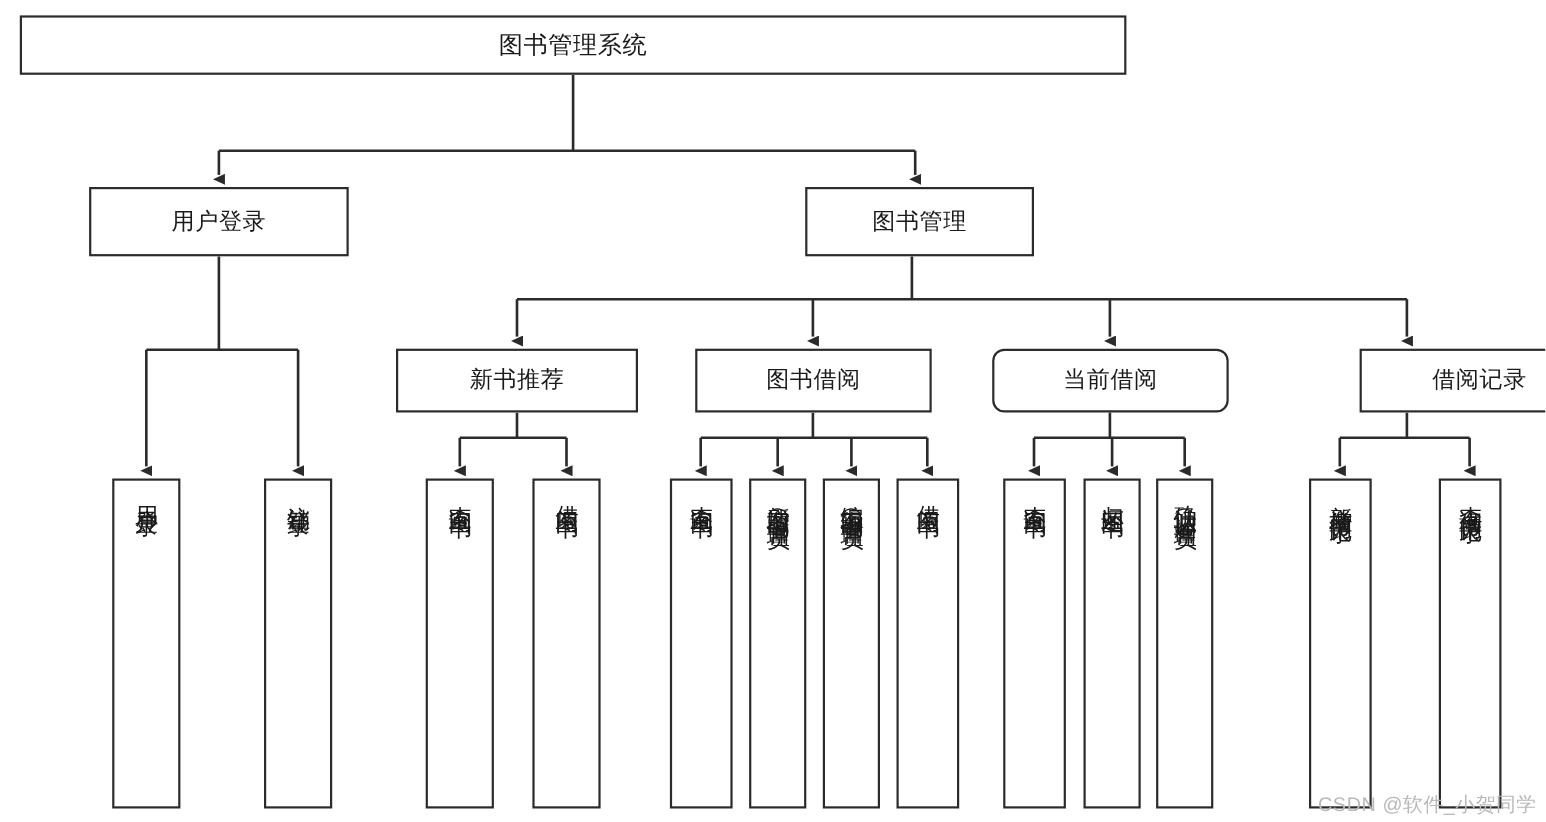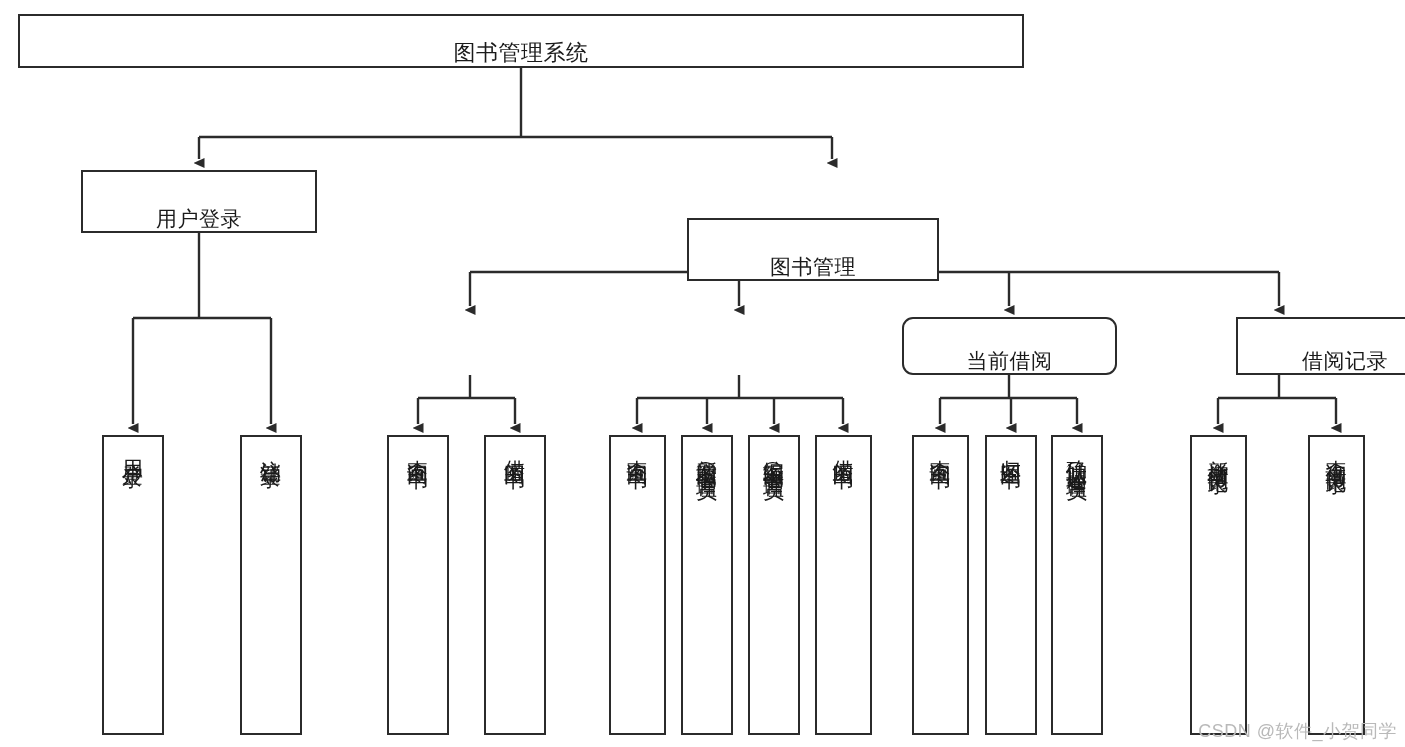--- a/index.html
+++ b/index.html
@@ -24,21 +24,21 @@
     width: 1405px;
     height: 747px;
     pointer-events: none;
   }
   .node {
     position: absolute;
     box-sizing: border-box;
     background: #ffffff;
     border: 2px solid #2b2b2b;
     display: flex;
-    align-items: flex-end;
+    align-items: center;
     justify-content: center;
     color: #1a1a1a;
   }
   .node .label {
     text-align: center;
     line-height: 1.12;
     letter-spacing: 0.5px;
   }
   .node.horiz .label {
     writing-mode: horizontal-tb;
@@ -122,24 +122,30 @@
     </g>
   </svg>
 
   <div class="node horiz root" style="left:18px; top:14px; width:1006px; height:54px;">
     <span class="label">图书管理系统</span>
   </div>
 
   <div class="node horiz" style="left:81px; top:170px; width:236px; height:63px;">
     <span class="label">用户登录</span>
   </div>
-  <div class="node horiz" style="left:687px; top:170px; width:252px; height:63px;margin-top:48px;">
+  <div class="node horiz" style="left:732px; top:170px; width:208px; height:63px;">
     <span class="label">图书管理</span>
   </div>
 
+  <div class="node horiz" style="left:360px; top:317px; width:220px; height:58px;">
+    <span class="label">新书推荐</span>
+  </div>
+  <div class="node horiz" style="left:632px; top:317px; width:215px; height:58px;">
+    <span class="label">图书借阅</span>
+  </div>
   <div class="node horiz" style="left:902px; top:317px; width:215px; height:58px;border-radius:11px;">
     <span class="label">当前借阅</span>
   </div>
   <div class="node horiz" style="left:1236px; top:317px; width:218px; height:58px;">
     <span class="label">借阅记录</span>
   </div>
 
   <div class="node vert" style="left:102px; top:435px; width:62px; height:300px;">
     <span class="label">用户登录</span>
   </div>

